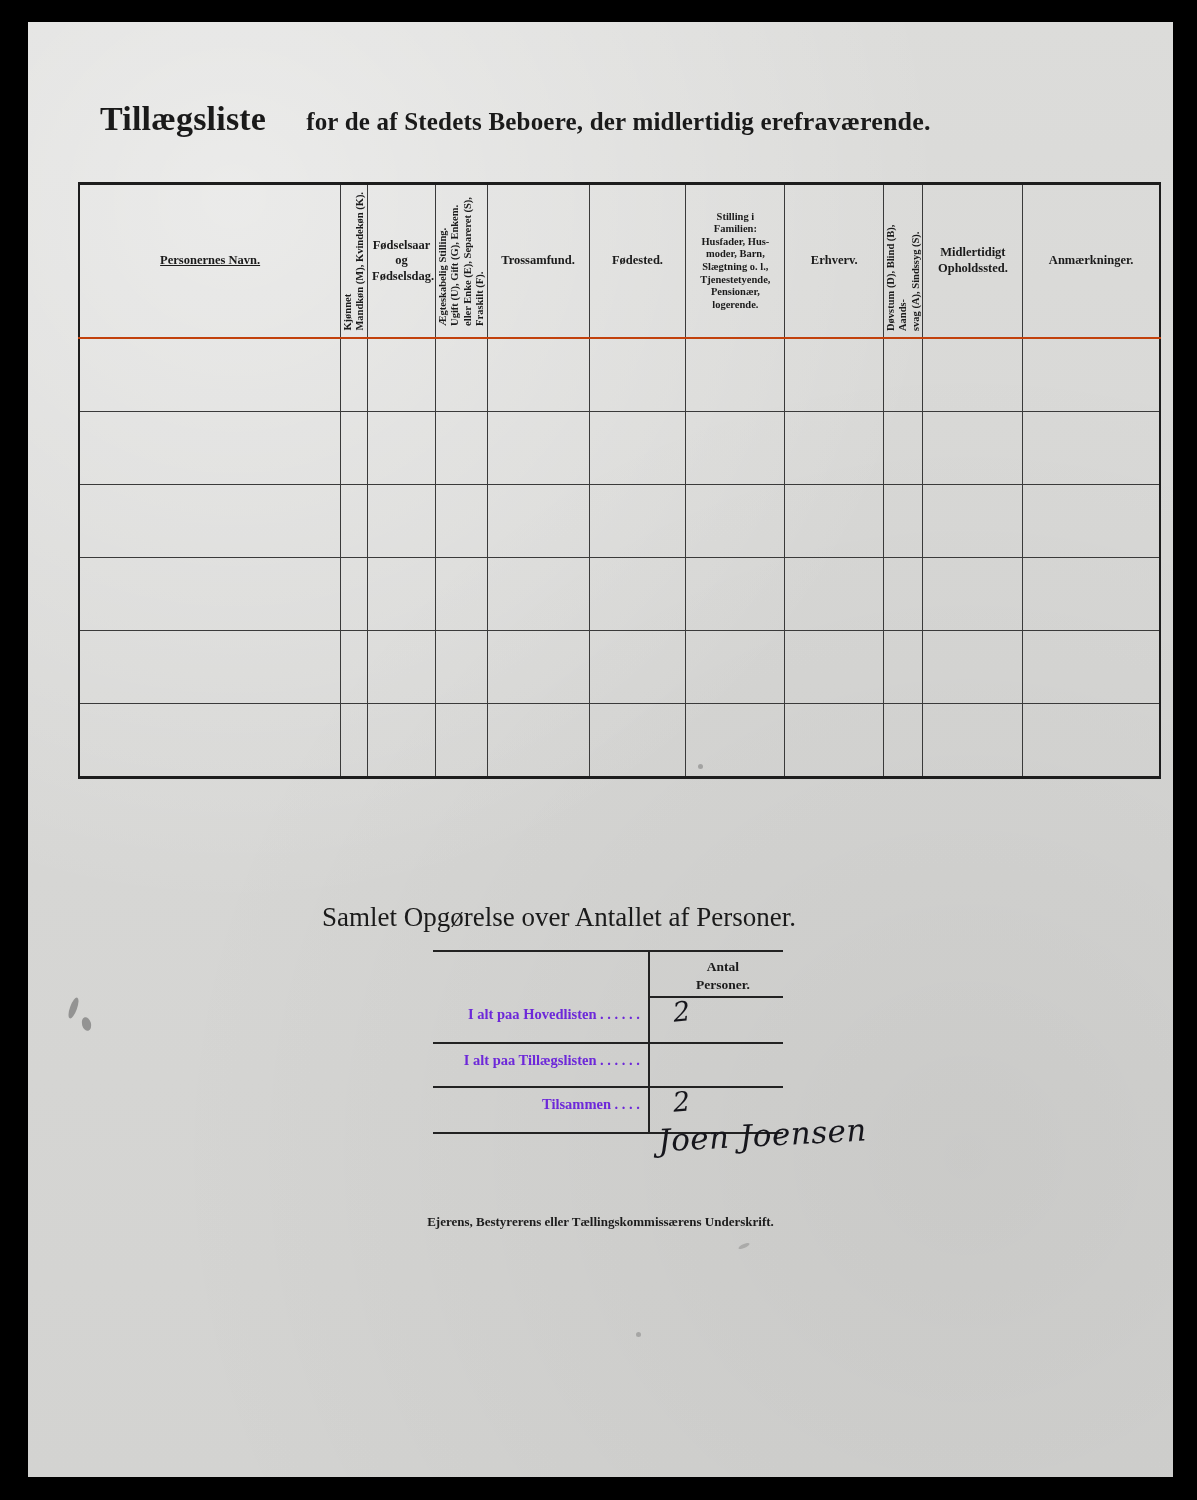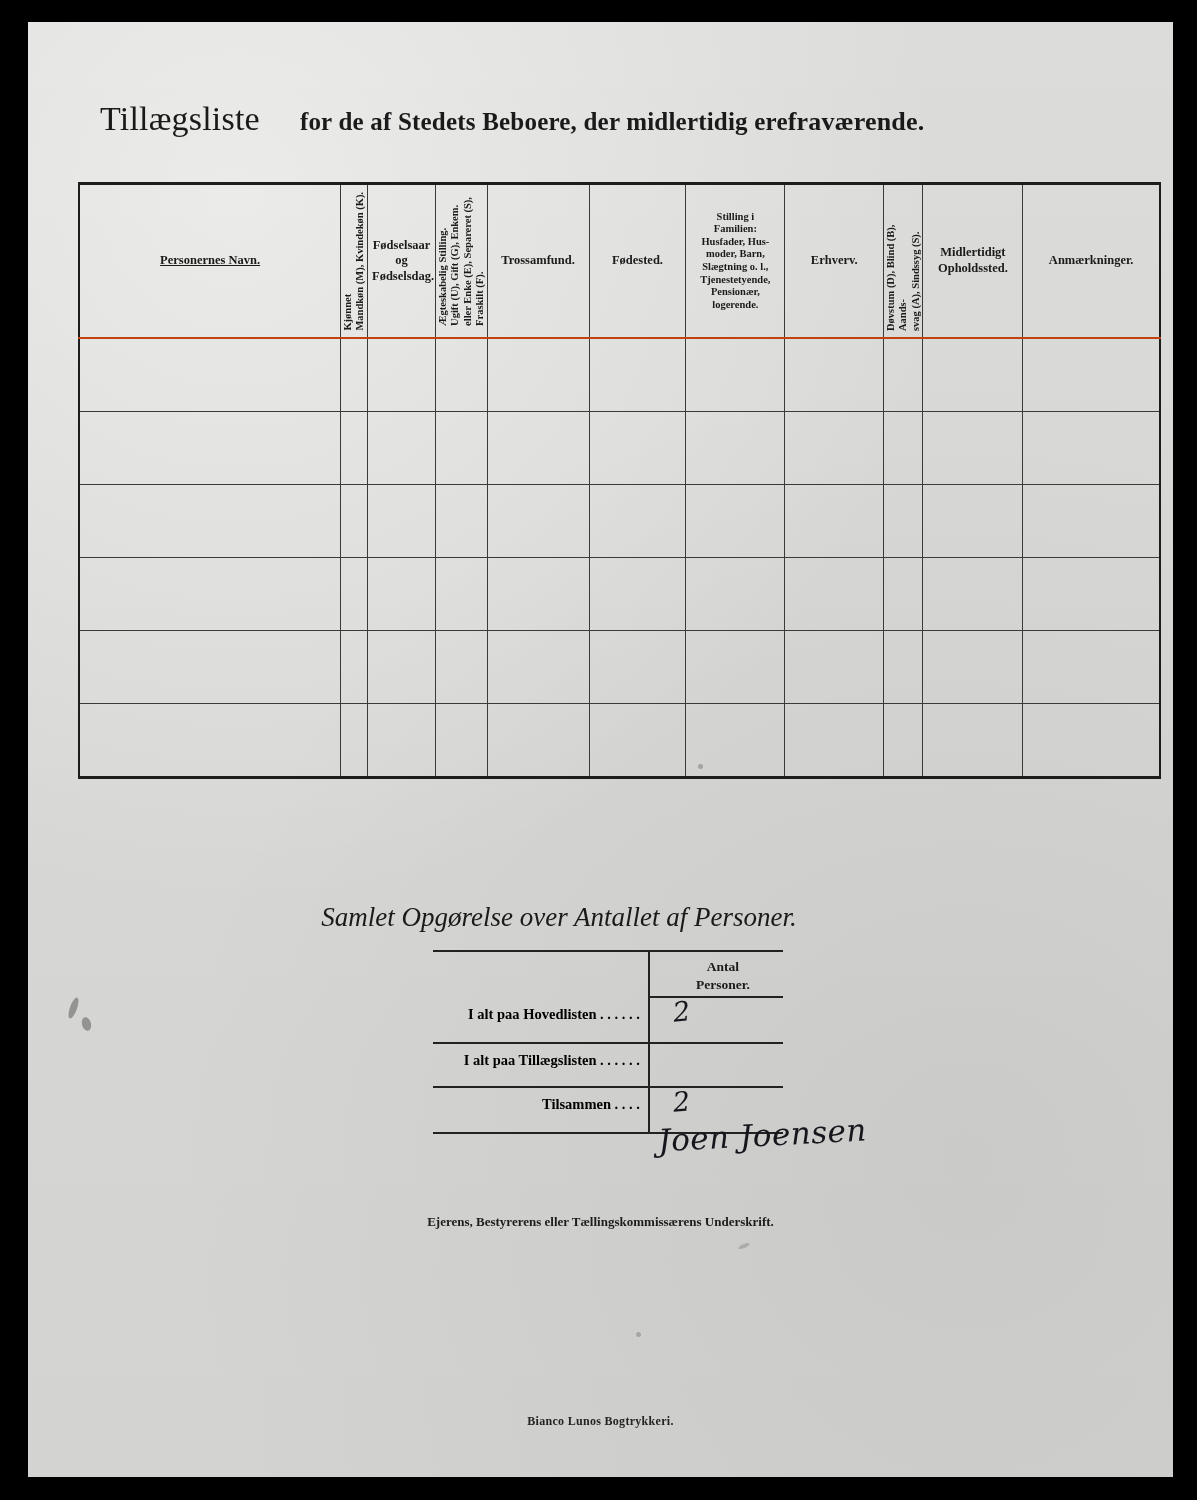--- a/index.html
+++ b/index.html
@@ -40,21 +40,21 @@
     left: 72px;
     top: 78px;
     width: 1010px;
     font-size: 31px;
     letter-spacing: 0.2px;
     color: #1a1a1a;
     white-space: nowrap;
   }
   .title .big {
     font-size: 34px;
-    font-weight: normal;
+    font-weight: bold;
     margin-top: 22px;
   }
   .title .mid {
     font-size: 25px;
     font-weight: bold;
     margin-left: 40px;
   }
   .title .bold2 {
     font-size: 26px;
     font-weight: bold;
@@ -130,21 +130,20 @@
 
   
   .summary-title {
     position: absolute;
     left: 0;
     top: 880px;
     width: 1062px;
     text-align: center;
     font-size: 27px;
     color: #1a1a1a;
-    font-style: italic;
   }
 
   .summary-box {
     position: absolute;
     left: 405px;
     top: 928px;
     width: 350px;
     height: 180px;
   }
   .sum-rule {
@@ -178,21 +177,21 @@
     line-height: 1.3;
     white-space: pre-line;
     color: #1b1b1b;
   }
   .sum-label {
     position: absolute;
     left: 0;
     width: 207px;
     text-align: right;
     font-size: 14.5px;
-    color: #000000;
+    color: #6d28d9;
     font-weight: bold;
   }
   .sum-label.l1 { top: 56px; }
   .sum-label.l2 { top: 102px; }
   .sum-label.l3 { top: 146px; }
 
   .hand {
     position: absolute;
     font-family: "DejaVu Serif", serif;
     font-style: italic;
@@ -432,14 +431,13 @@
     <div class="sum-label l1">I alt paa Hovedlisten . . . . . .</div>
     <div class="sum-label l2">I alt paa Tillægslisten . . . . . .</div>
     <div class="sum-label l3">Tilsammen . . . .</div>
 
     <div class="hand n1">2</div>
     <div class="hand n2">2</div>
   </div>
 
   <div class="signature">Joen Joensen</div>
   <div class="sign-caption">Ejerens, Bestyrerens eller Tællingskommissærens Underskrift.</div>
-  <div class="printer">Bianco Lunos Bogtrykkeri.</div>
 </div>
 
 </body></html>

